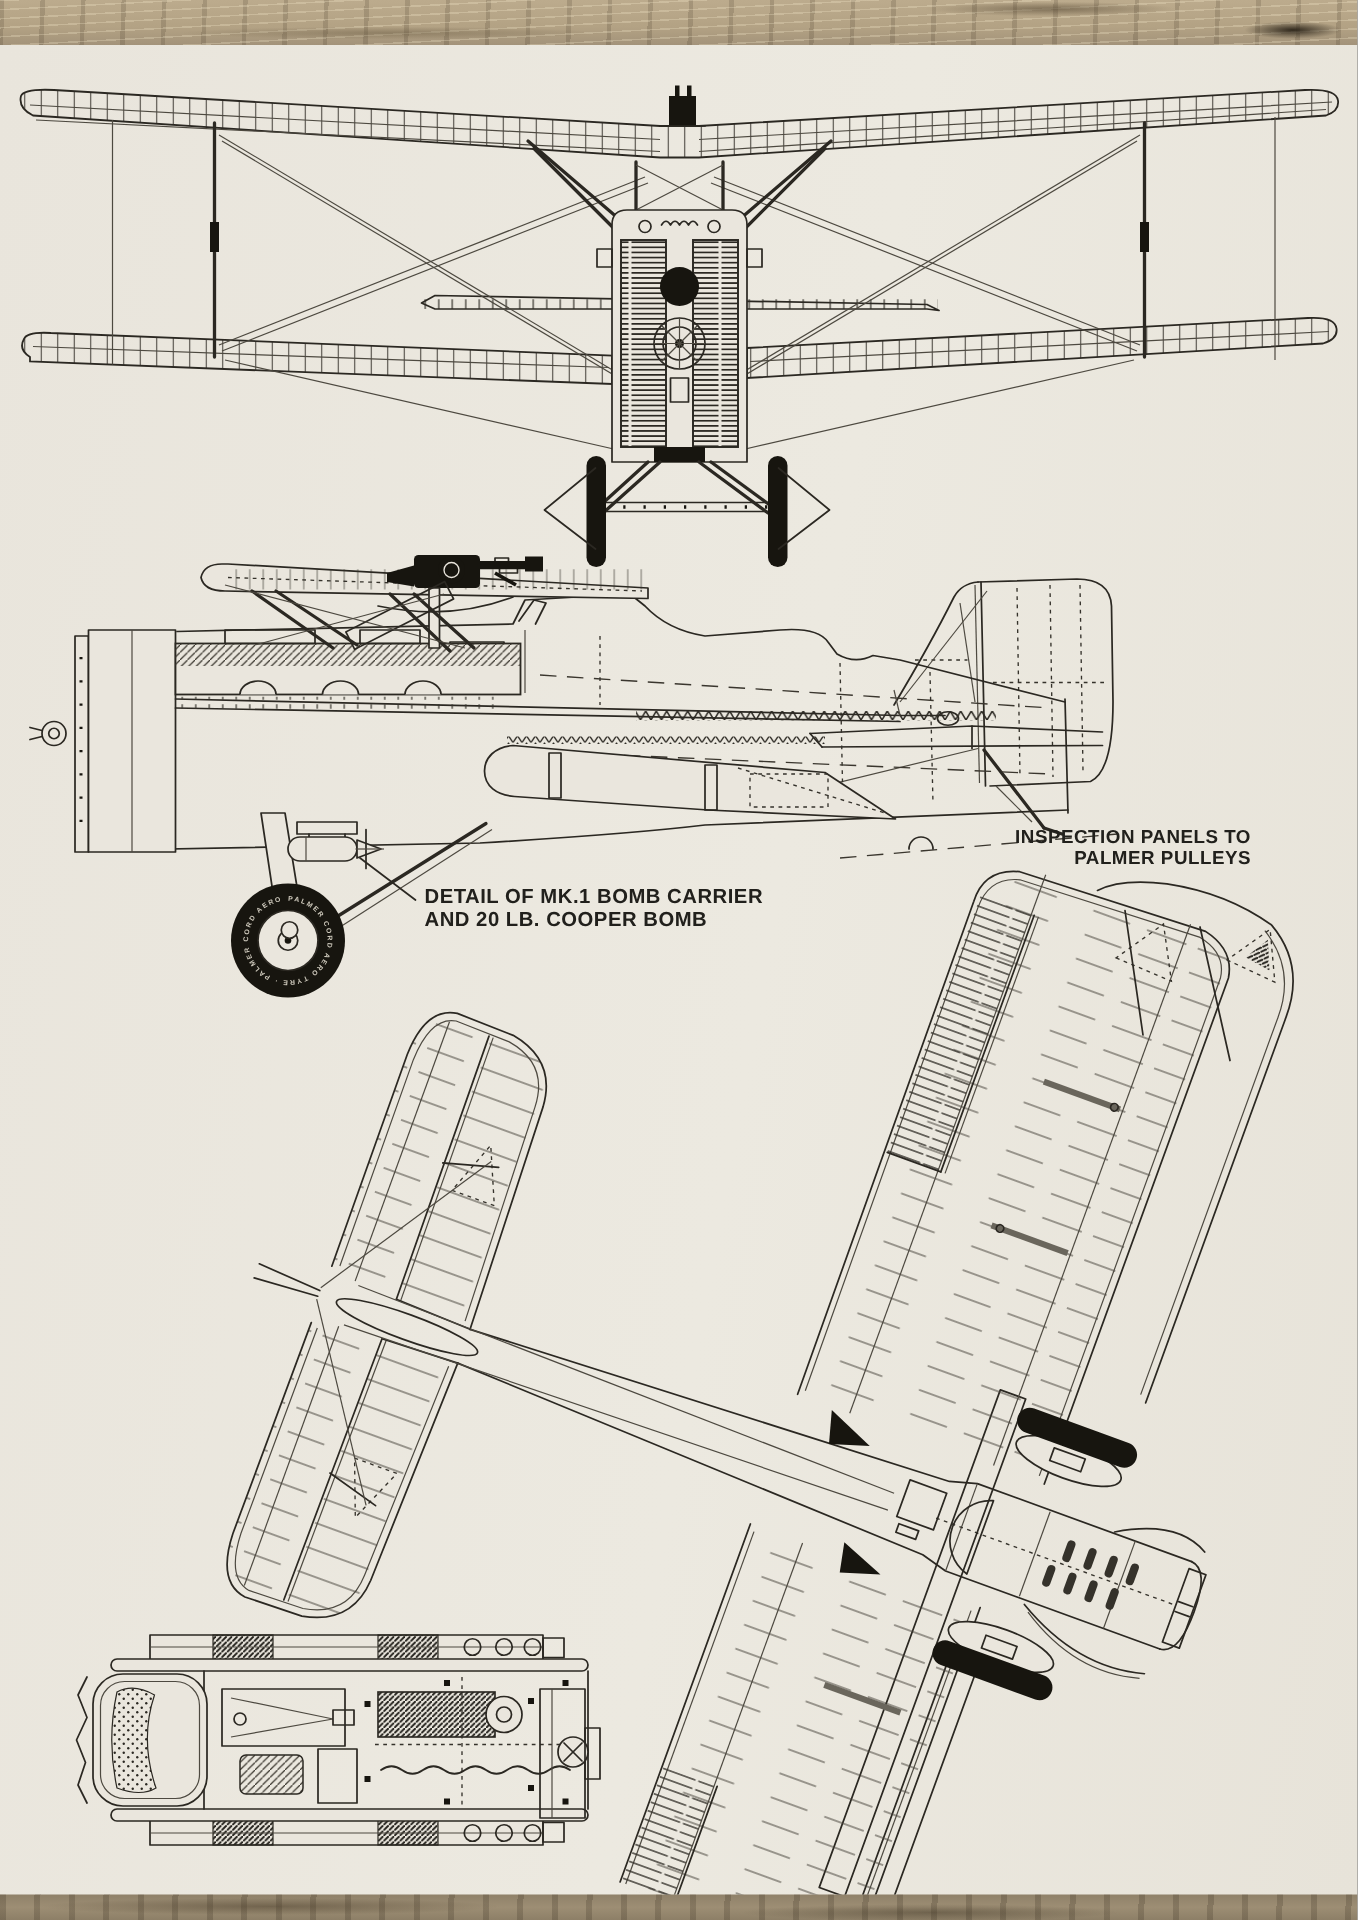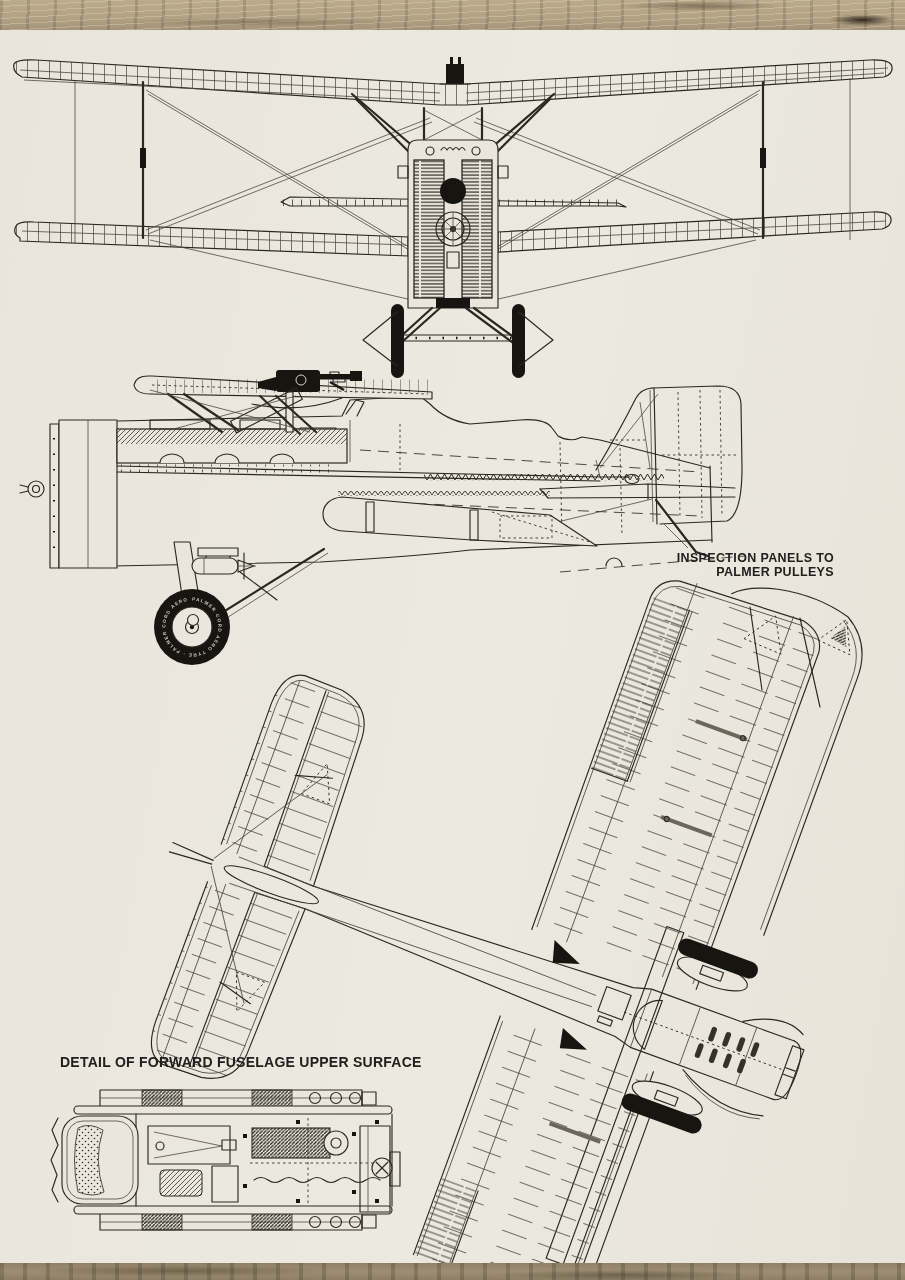--- a/index.html
+++ b/index.html
@@ -479,20 +479,21 @@
           <circle class="op" cx="382" cy="1168" r="10"></circle>
           <line class="o" x1="376" y1="1162" x2="388" y2="1174"></line>
           <line class="o" x1="388" y1="1162" x2="376" y2="1174"></line>
           <rect class="o" x="390" y="1152" width="10" height="34"></rect>
         </g>
       </g>
 
     </g>
   </svg>
 
+  <div class="cap" id="cap-bomb">
+    <div>DETAIL OF MK.1 BOMB CARRIER</div>
+    <div>AND 20 LB. COOPER BOMB</div>
+  </div>
   <div class="cap" id="cap-aileron">
     <div>INSPECTION PANELS TO</div>
     <div>PALMER PULLEYS</div>
   </div>
-  <div class="cap" id="cap-fus">
-    <div>DETAIL OF FORWARD FUSELAGE UPPER SURFACE</div>
-  </div>
 </div>
 
 </body></html>

